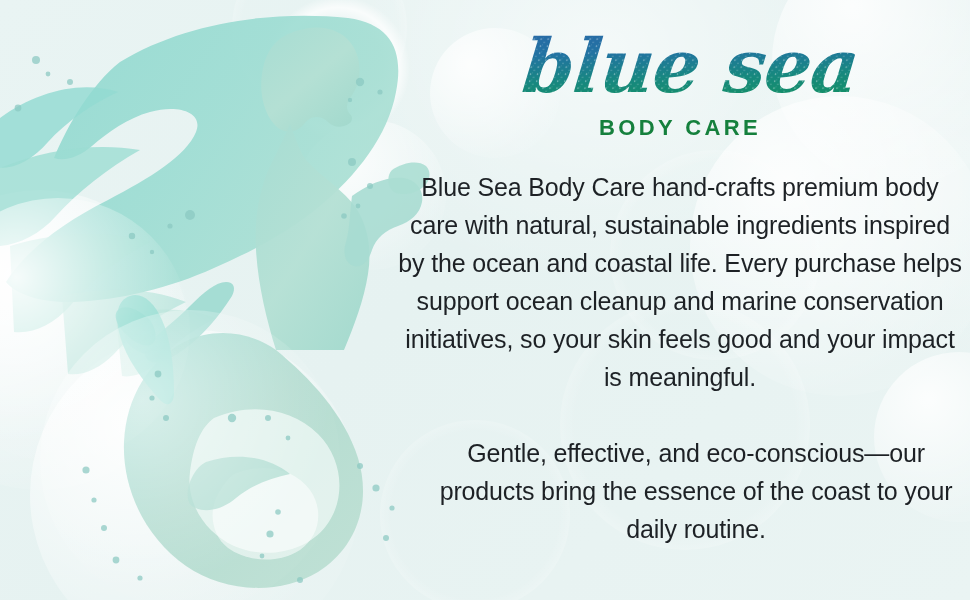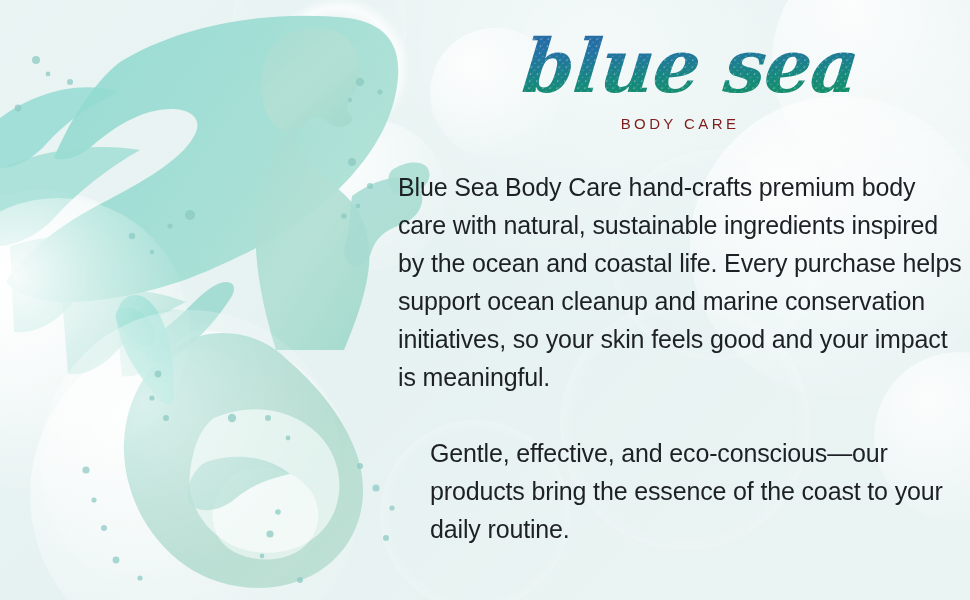--- a/index.html
+++ b/index.html
@@ -81,30 +81,31 @@
   .logo-script {
     display: block;
     width: 350px;
     height: 105px;
     margin: 0 auto;
   }
   .logo-sub {
     display: block;
     margin-top: -6px;
     font-family: "Liberation Sans", sans-serif;
-    font-size: 15px;
+    font-size: 22px;
     letter-spacing: 3.4px;
-    color: #7f1d1d;
-    font-weight: 400;
+    color: #15803d;
+    font-weight: 700;
   }
   .copy {
     position: absolute;
     left: 8px;
     top: 168px;
     width: 564px;
+    text-align: center;
     color: #1d2125;
     font-family: "Liberation Sans", sans-serif;
     font-size: 25px;
     line-height: 38px;
     letter-spacing: -0.15px;
   }
   .copy p { margin: 0; }
   .copy p + p { margin-top: 38px; margin-left: 32px; }
 </style>
 </head>

